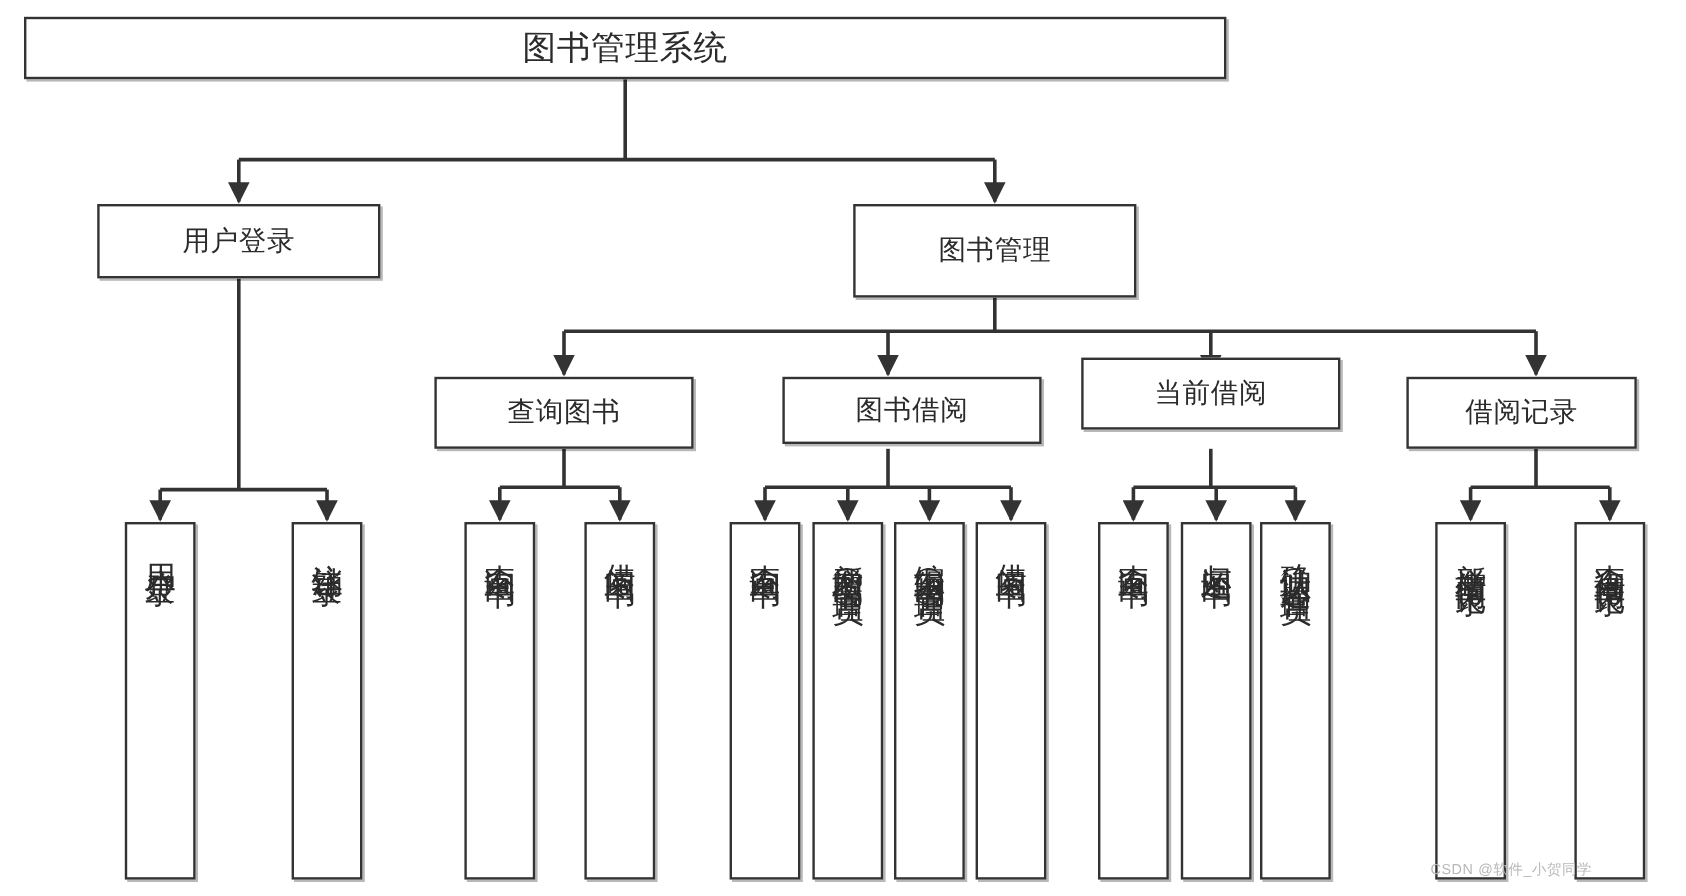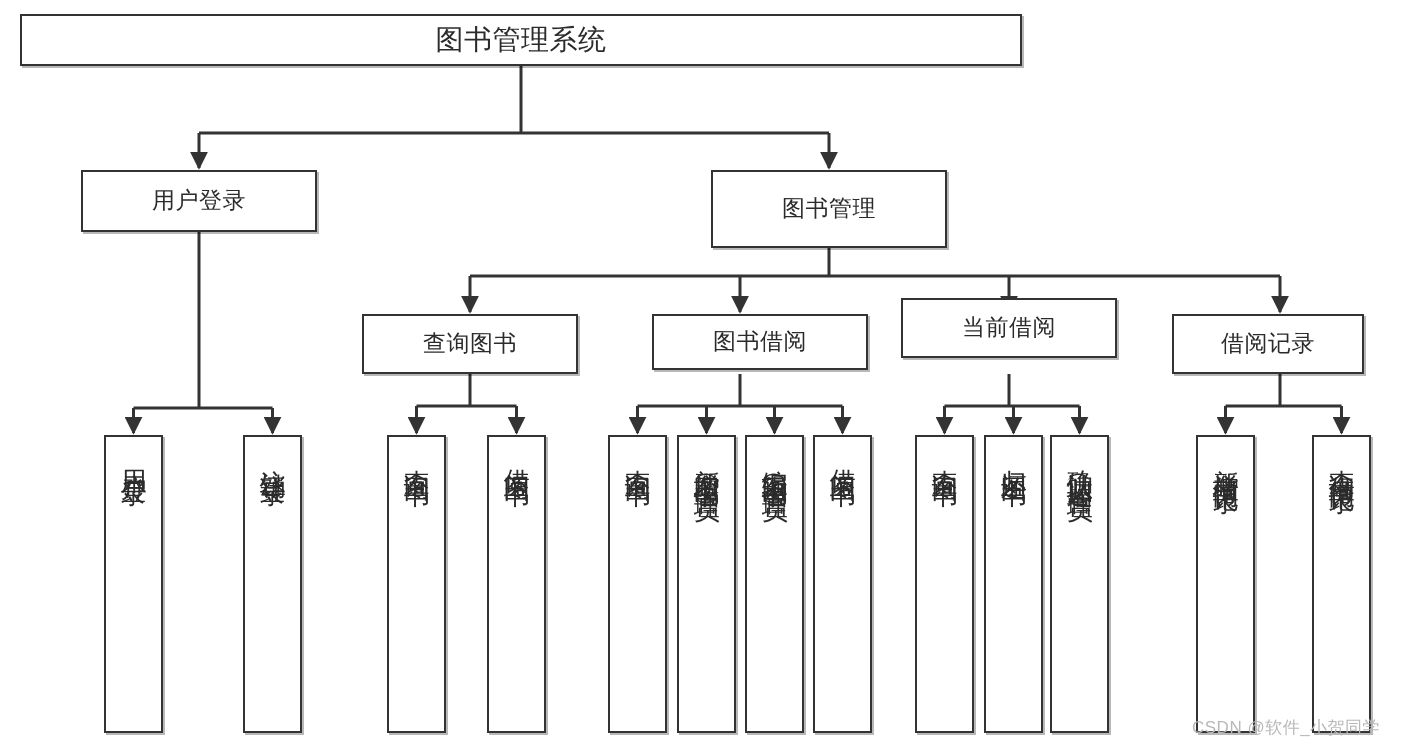--- a/index.html
+++ b/index.html
@@ -55,21 +55,21 @@
     writing-mode: vertical-rl;
     text-orientation: upright;
     font-size: 26px;
     letter-spacing: 4px;
     line-height: 1.05;
   }
   .node.root .label { font-size: 28px; }
   .watermark {
     position: absolute;
     color: #b8b8b8;
-    font-size: 17px;
+    font-size: 12px;
     letter-spacing: 0.5px;
     white-space: nowrap;
     user-select: none;
   }
 </style>
 </head>
 <body>
 
 <div id="canvas">
 

